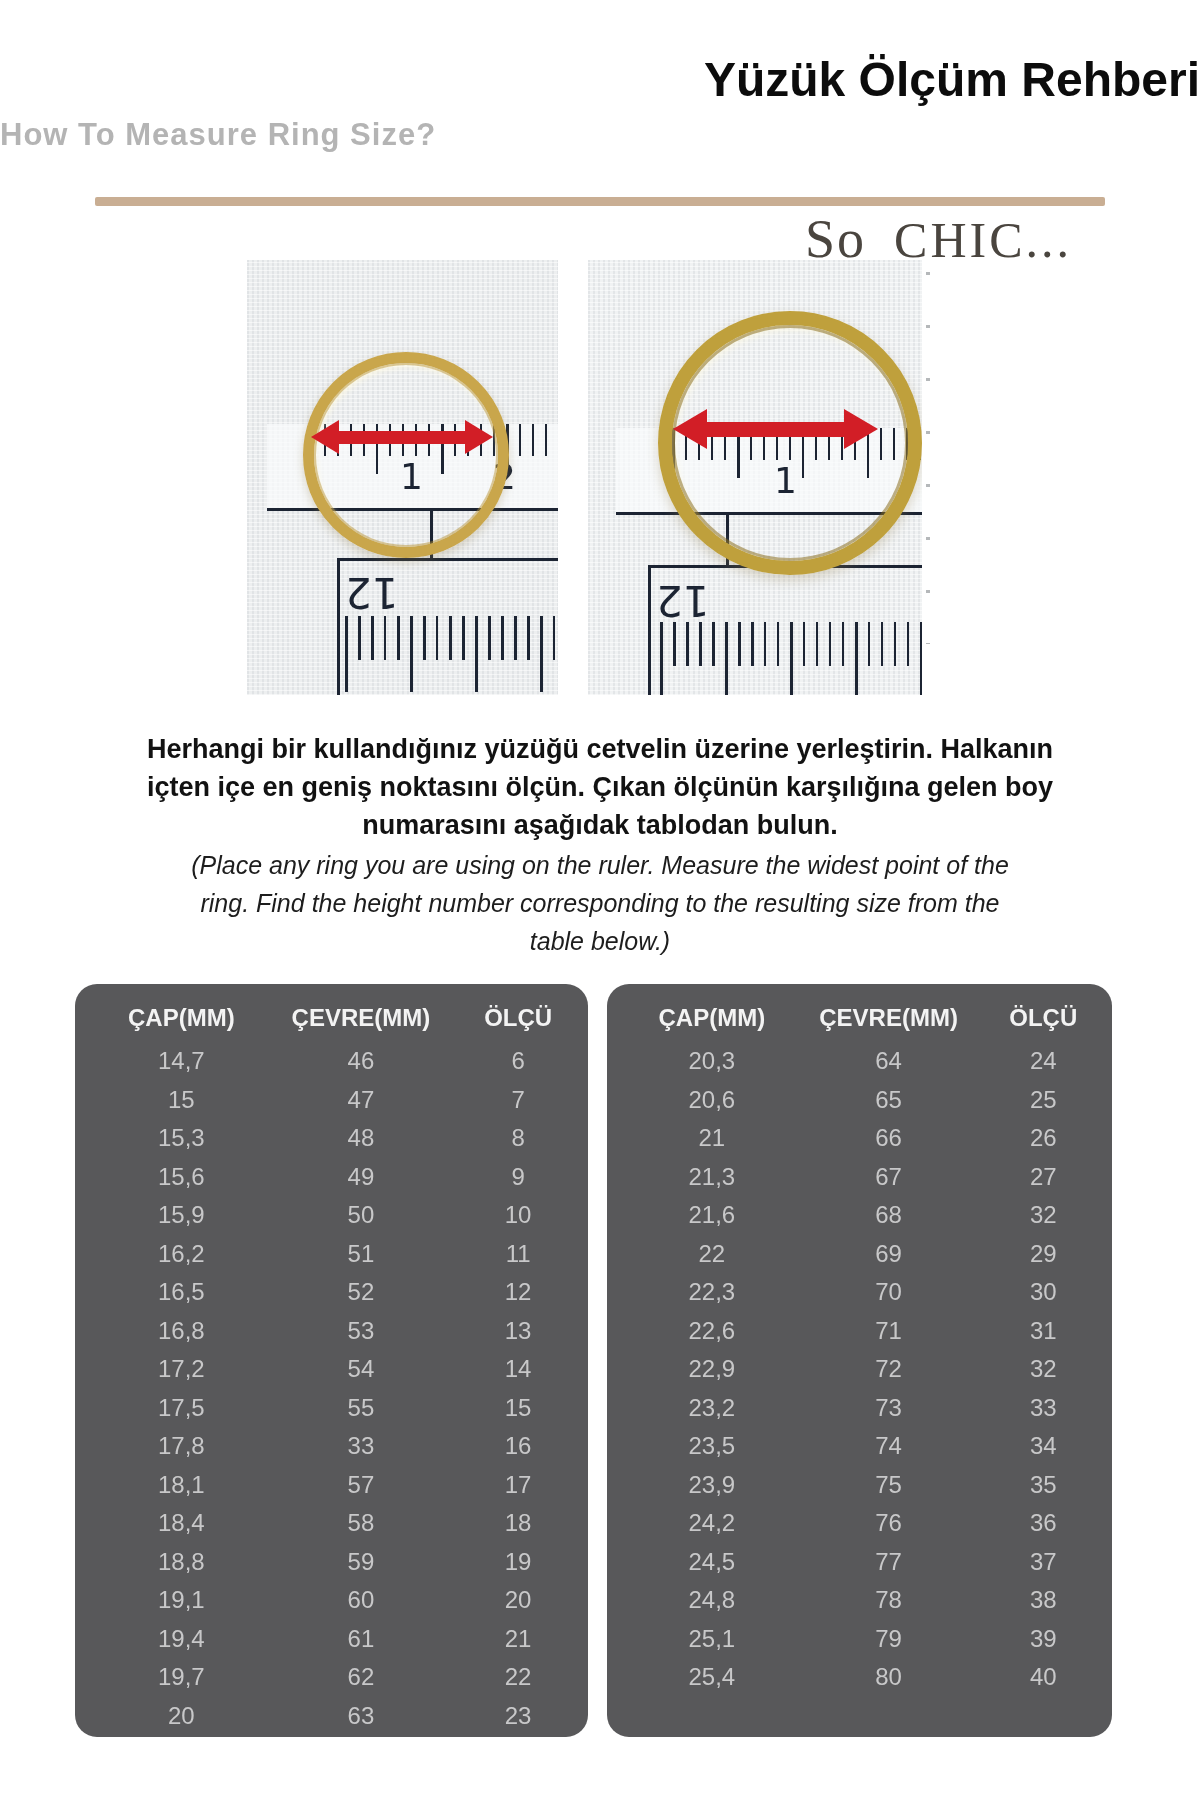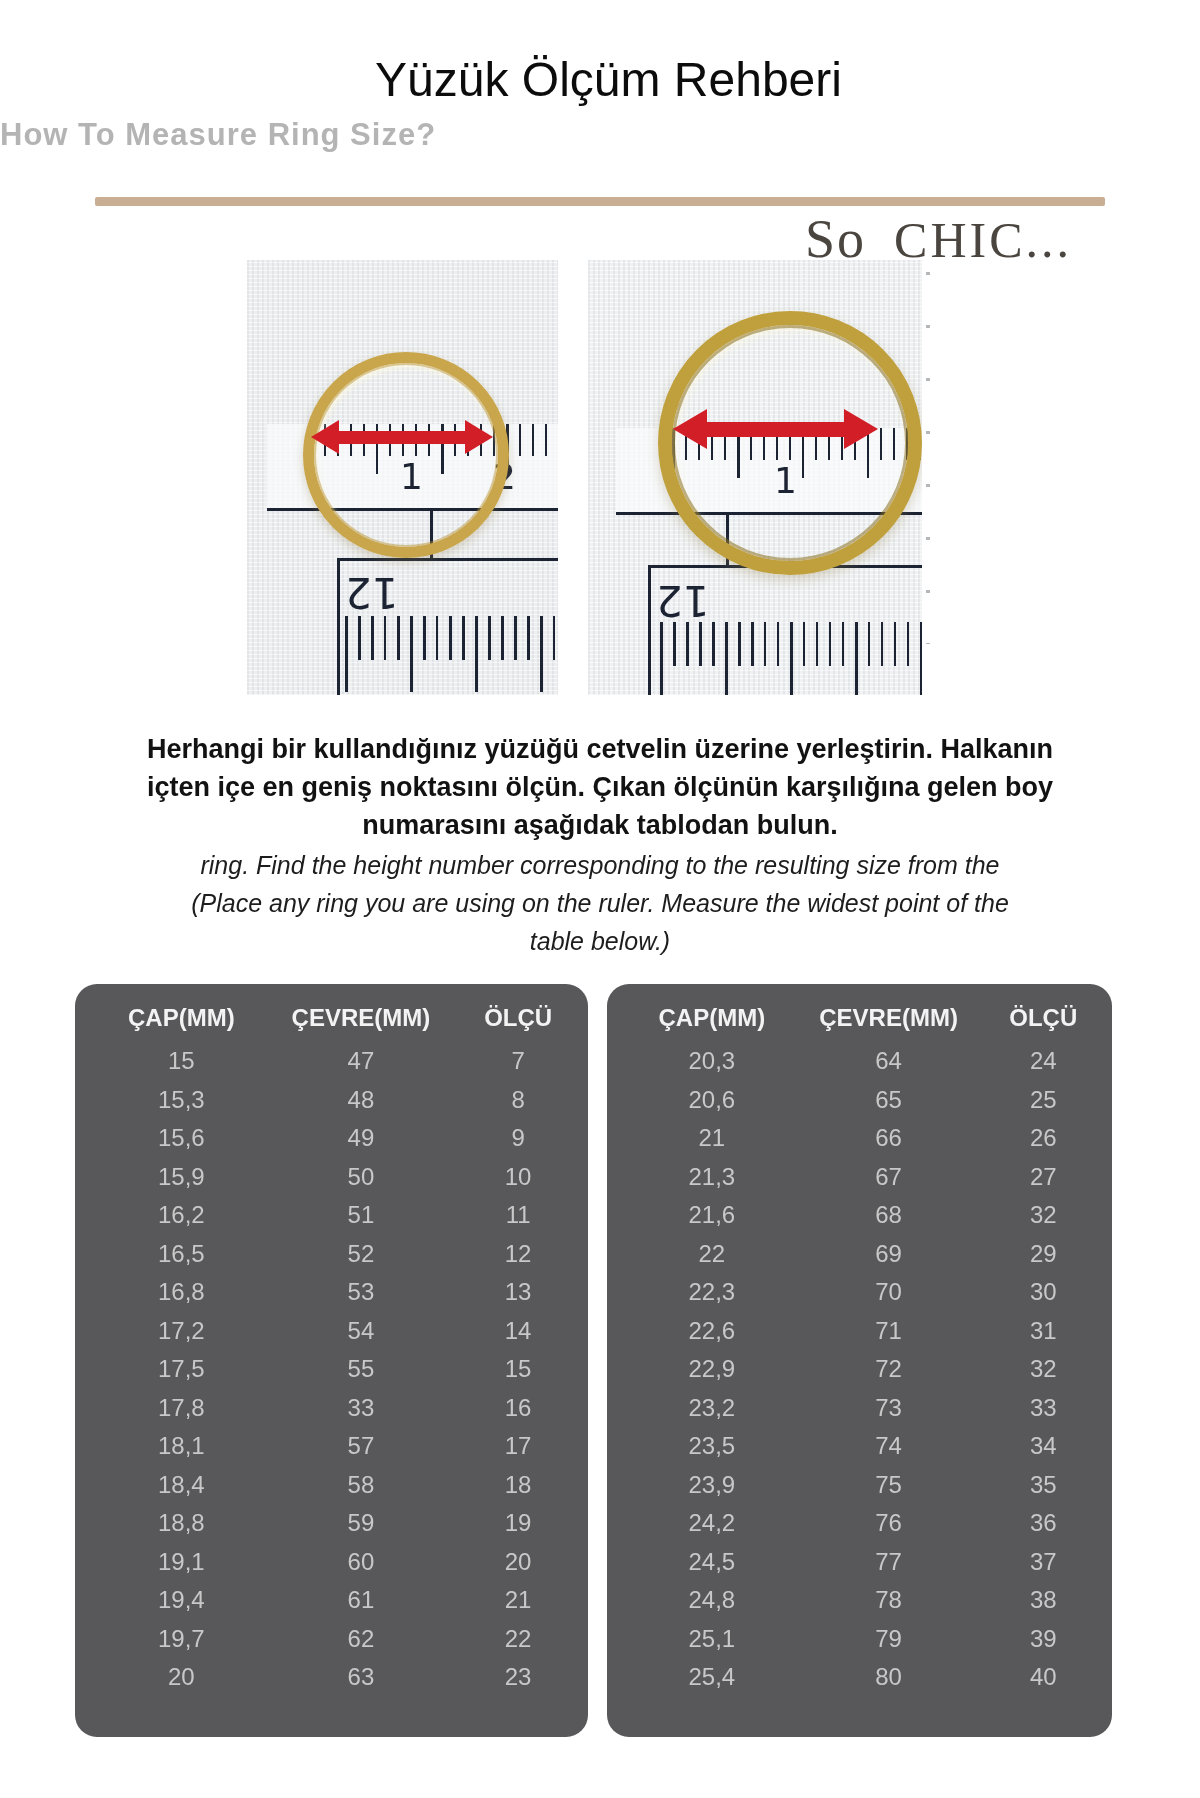--- a/index.html
+++ b/index.html
@@ -1,21 +1,21 @@
 <!DOCTYPE html>
 <html><head>
 <meta charset="utf-8">
 <style>
   html,body{margin:0;padding:0;background:#ffffff;}
   .page{position:relative;width:1200px;height:1798px;background:#ffffff;overflow:hidden;
         font-family:"Liberation Sans",sans-serif;}
 
   
-  .title{position:absolute;top:52px;left:0;right:0;text-align:center;
-         font-size:48px;font-weight:normal;color:#0c0c0c;letter-spacing:0px;padding-left:17px;}
+  .title{position:absolute;top:52px;left:0;right:0;text-align:right;
+         font-size:48px;font-weight:bold;color:#0c0c0c;letter-spacing:0px;padding-left:17px;}
   .subtitle{position:absolute;top:117px;left:0;right:0;text-align:left;
          font-size:31px;font-weight:bold;color:#b4b4b4;letter-spacing:1px;}
   .divider{position:absolute;top:197px;left:95px;width:1010px;height:9px;
          background:#c9ae93;border-radius:2px;}
 
   
   .logo{position:absolute;top:208px;right:128px;color:#4a453f;
         font-family:"Liberation Serif",serif;white-space:nowrap;}
   .logo-so{font-size:54px;letter-spacing:2px;}
   .logo-chic{font-size:50px;letter-spacing:3px;margin-left:28px;}
@@ -159,32 +159,37 @@
 
   <div class="crop-marks"></div>
 
   <div class="instr-tr">
     <div class="line">Herhangi bir kullandığınız yüzüğü cetvelin üzerine yerleştirin. Halkanın</div>
     <div class="line">içten içe en geniş noktasını ölçün. Çıkan ölçünün karşılığına gelen boy</div>
     <div class="line">numarasını aşağıdak tablodan bulun.</div>
   </div>
 
   <div class="instr-en">
+    <div class="line">(Place any ring you are using on the ruler. Measure the widest point of the</div>
     <div class="line">ring. Find the height number corresponding to the resulting size from the</div>
-    <div class="line">(Place any ring you are using on the ruler. Measure the widest point of the</div>
     <div class="line">table below.)</div>
   </div>
 
   <div class="stable stable-left">
       <div class="trow thead">
         <div class="tcell">ÇAP(MM)</div>
         <div class="tcell">ÇEVRE(MM)</div>
         <div class="tcell">ÖLÇÜ</div>
       </div>
       <div class="trow">
+        <div class="tcell">14,7</div>
+        <div class="tcell">46</div>
+        <div class="tcell">6</div>
+      </div>
+      <div class="trow">
         <div class="tcell">15</div>
         <div class="tcell">47</div>
         <div class="tcell">7</div>
       </div>
       <div class="trow">
         <div class="tcell">15,3</div>
         <div class="tcell">48</div>
         <div class="tcell">8</div>
       </div>
       <div class="trow">

